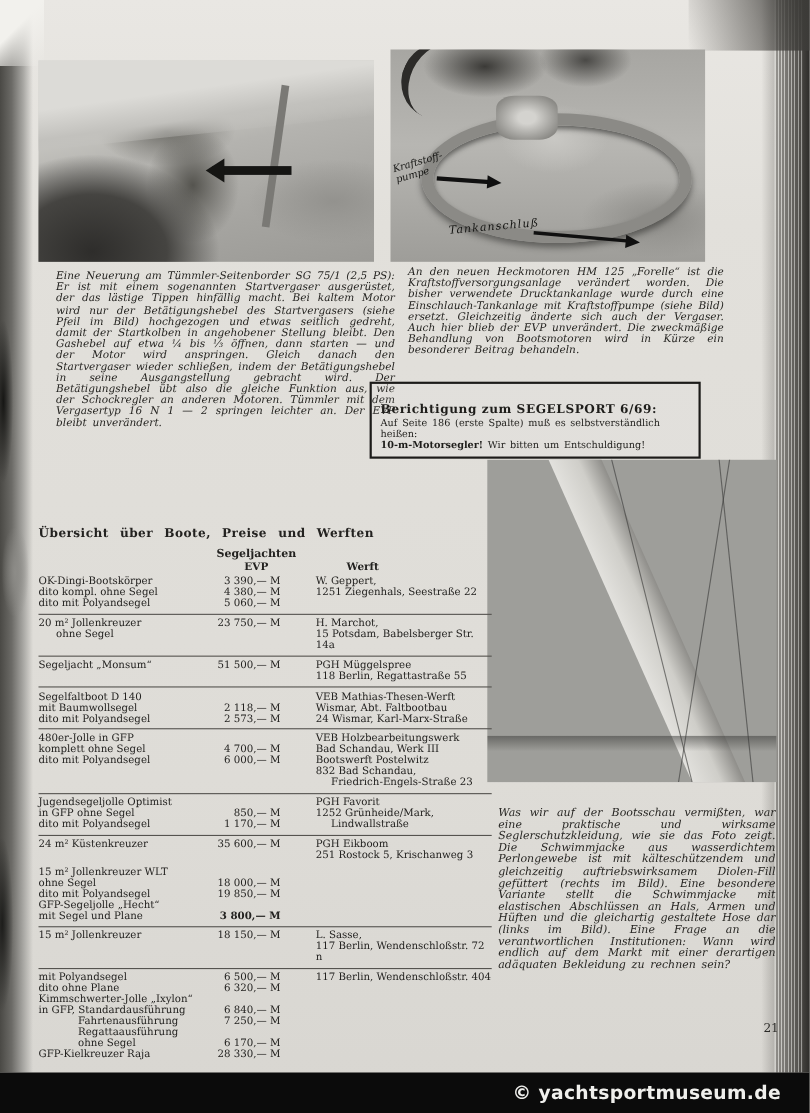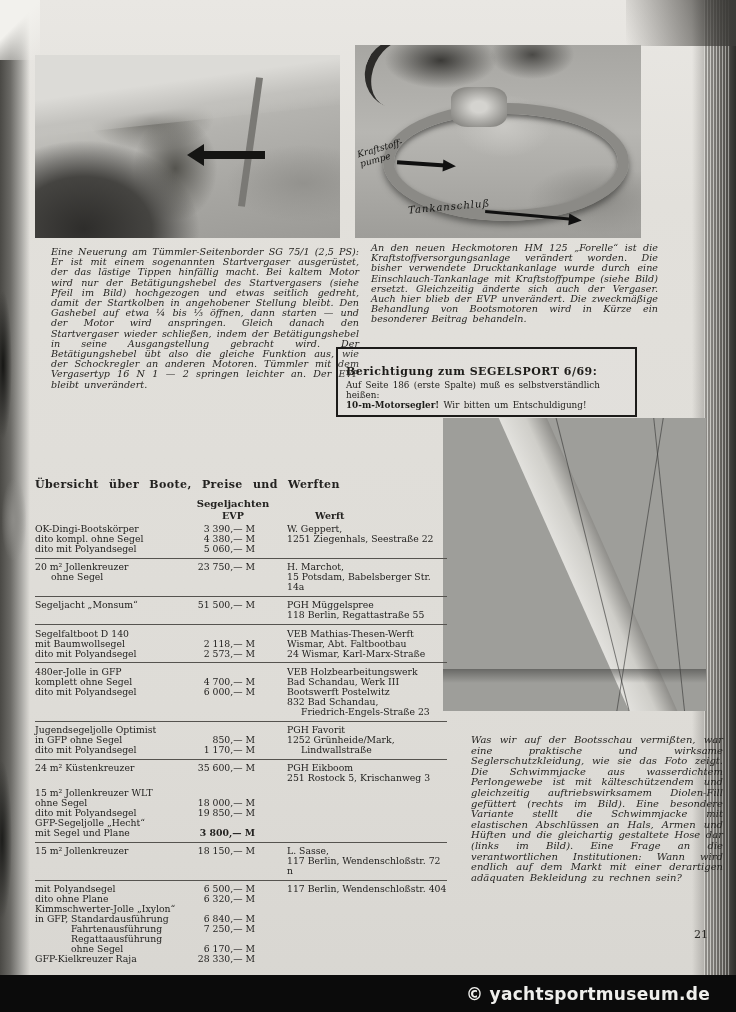--- a/index.html
+++ b/index.html
@@ -83,21 +83,21 @@
   .photo-sailors .rig2{left:196px;top:-30px;transform:rotate(9deg);}
   .photo-sailors .rig3{left:226px;top:-30px;transform:rotate(-6deg);}
   .photo-sailors .horizon{position:absolute;left:0;bottom:28px;width:100%;height:14px;
     background:linear-gradient(180deg,rgba(60,60,58,.55),rgba(60,60,58,0));}
 
   
   .para{position:absolute;font-style:italic;font-size:9.6px;line-height:10.2px;
     text-align:justify;color:#262522;word-spacing:2px;margin-left:16px;}
   .para-left{left:35px;top:247px;width:308px;}
   .para-right{left:355px;top:243px;width:287px;}
-  .para-bottom{left:455px;top:735px;width:252px;font-size:10px;line-height:10.6px;}
+  .para-bottom{left:437px;top:735px;width:252px;font-size:10px;line-height:10.6px;}
 
   .corr-box{position:absolute;left:336px;top:347px;width:281px;border:2px solid #1c1b19;
     padding:16px 8px 5px 8px;color:#1e1d1a;background:rgba(255,255,255,.06);}
   .corr-title{font-family:"DejaVu Serif",serif;font-weight:bold;font-size:11px;letter-spacing:.5px;margin-bottom:3px;}
   .corr-body{font-size:8.8px;line-height:9.8px;word-spacing:1.5px;}
   .corr-bold{font-weight:bold;}
 
   
   .boat-table{position:absolute;left:35px;top:478px;width:412px;color:#232220;}
   .t-title{font-weight:bold;font-size:11px;letter-spacing:.4px;word-spacing:6px;margin-bottom:7px;}

